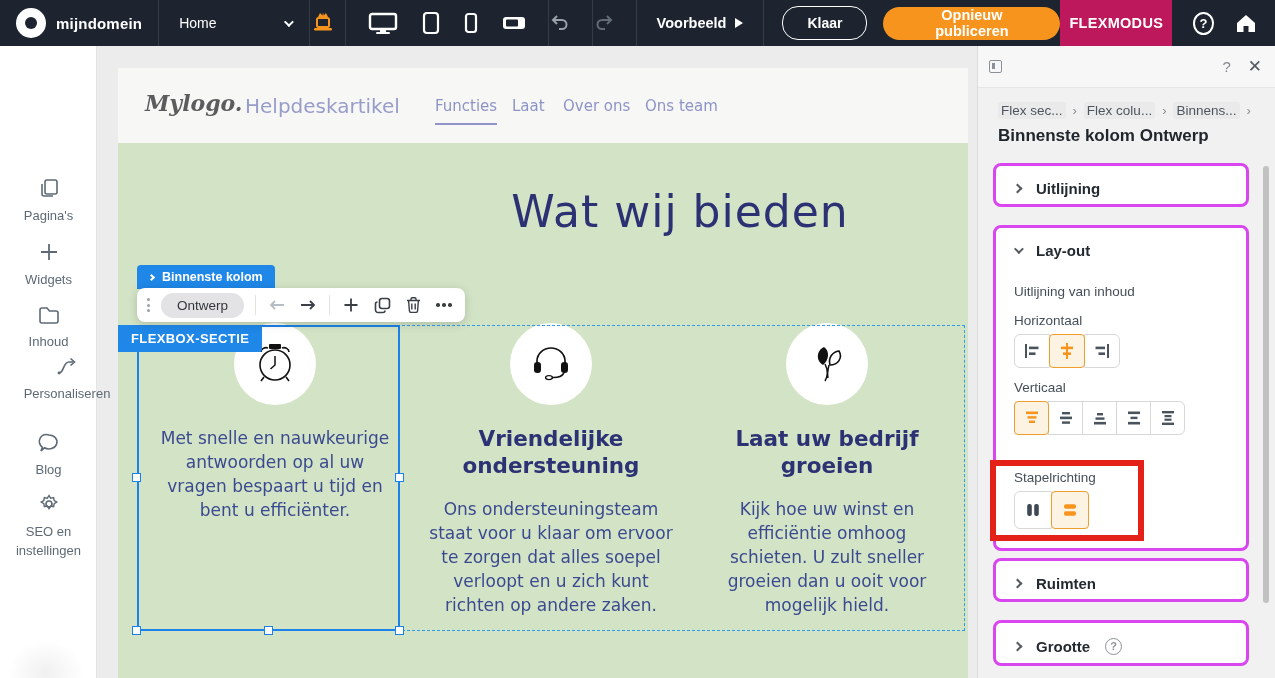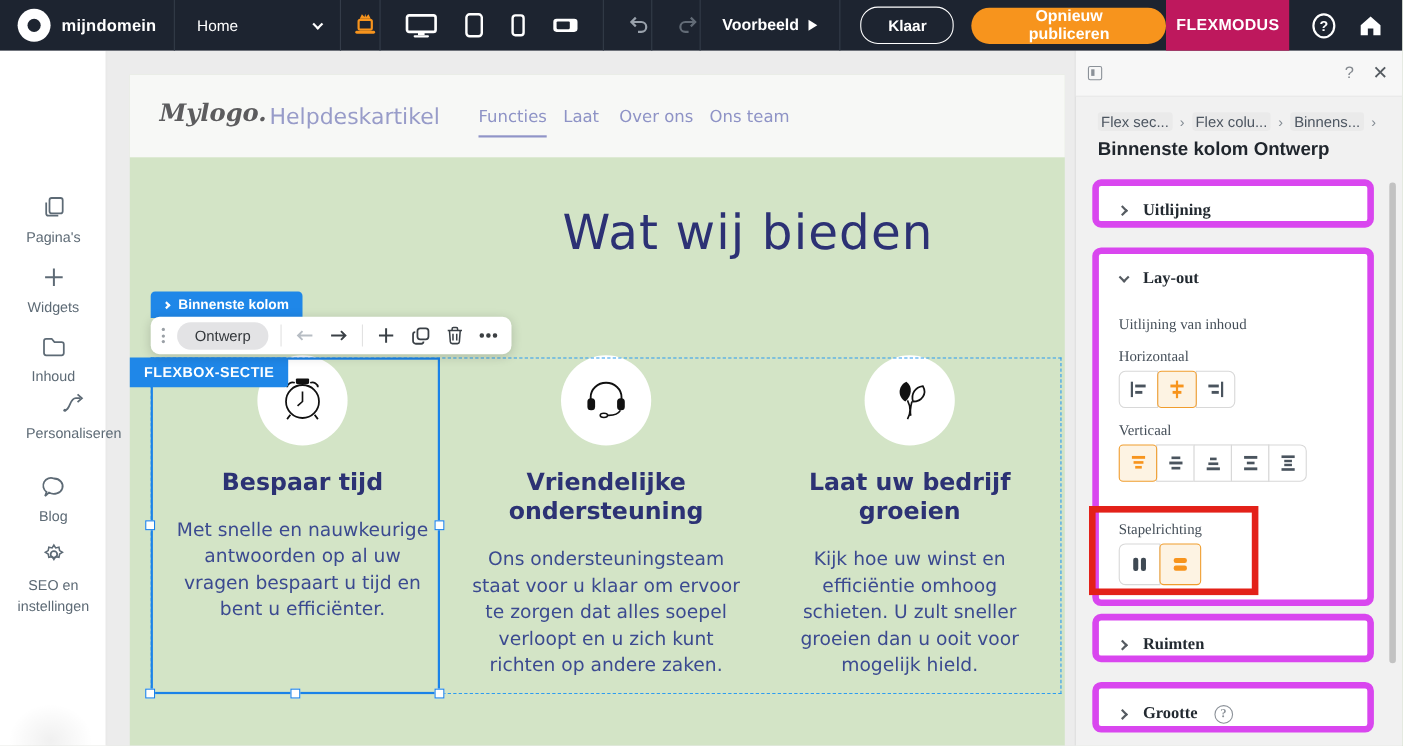--- a/index.html
+++ b/index.html
@@ -11,21 +11,21 @@
   .topbar { position:absolute; left:0; top:0; width:1275px; height:46px; background:#1d2430; display:flex; align-items:center; z-index:50; }
   .tb-sep { width:1px; height:46px; background:#343c49; flex:0 0 1px; }
   .logo-wrap { display:flex; align-items:center; gap:10px; padding:0 16px 0 16px; }
   .logo-mark { width:30px; height:30px; background:#fff; border-radius:50%; display:flex; align-items:center; justify-content:center; }
   .logo-mark i { width:12px; height:12px; background:#1d2430; border-radius:50%; display:block; }
   .brand { color:#fff; font-weight:700; font-size:15px; letter-spacing:.2px; }
   .page-select { width:164px; height:46px; display:flex; align-items:center; justify-content:space-between; padding:0 18px 0 20px; color:#fff; font-size:14px; font-weight:500; cursor:pointer; }
   .chev { width:7px; height:7px; border-right:2px solid currentColor; border-bottom:2px solid currentColor; display:inline-block; }
   .chev.down { transform:rotate(45deg) translateY(-2px); }
   .chev.right { transform:rotate(-45deg); }
-  .tb-cell { height:46px; display:flex; align-items:center; justify-content:flex-end; }
+  .tb-cell { height:46px; display:flex; align-items:center; justify-content:space-between; }
   .dev-group { gap:24px; padding:0 22px; }
   .undo-cell { width:48px; }
   .preview-cell { padding:0 20px; gap:9px; color:#fff; font-size:14.5px; font-weight:600; cursor:pointer; }
   .play-tri { width:0; height:0; border-left:8px solid #fff; border-top:5.5px solid transparent; border-bottom:5.5px solid transparent; display:inline-block; }
   .btn-klaar { margin-left:18px; height:30px; padding:16px 24px; border:1.5px solid #fff; border-radius:16px; background:transparent; color:#fff; font-size:14px; font-weight:600; display:flex; align-items:center; cursor:pointer;text-align:center; }
   .btn-publish { margin-left:16px; height:33px; padding:0 27px; border:none; border-radius:17px; background:#f7941d; color:#fff; font-size:14.5px; font-weight:600; display:flex; align-items:center; cursor:pointer; }
   .flexmode { margin-left:auto; width:126px; height:46px; background:#be185d; color:#fff; font-size:14.5px; font-weight:600; letter-spacing:.3px; display:flex; align-items:center; justify-content:center; cursor:pointer; }
   .help-circle { width:23px; height:23px; border:2px solid #fff; border-radius:50%; color:#fff; font-size:13px; font-weight:700; display:flex; align-items:center; justify-content:center; margin:0 21px; cursor:pointer; }
   .home-ico-cell { margin-right:18px; cursor:pointer; }
 
@@ -71,21 +71,21 @@
   .panel { position:absolute; right:0; top:46px; width:298px; height:632px; background:#f1f1f1; border-left:1px solid #dcdcdc; z-index:45; }
   .panel-head { position:absolute; left:0; top:0; width:100%; height:42px; background:#f7f7f7; border-bottom:1px solid #e6e6e6; display:flex; align-items:center; }
   .dock-ico { width:13px; height:13px; border:1.5px solid #8b9198; border-radius:2px; margin-left:11px; position:relative; cursor:pointer; }
   .dock-ico:after { content:""; position:absolute; left:2px; top:2px; width:3px; height:6px; background:#8b9198; }
   .panel-head .qm { margin-left:auto; color:#84898f; font-size:15px; cursor:pointer; }
   .panel-head .x { margin:0 13px 0 17px; color:#555b61; font-size:17px; cursor:pointer; }
   .crumbs { position:absolute; left:20px; top:56px; display:flex; align-items:center; gap:7px; font-size:13.5px; color:#4c5560; }
   .crumb { background:#eaeaea; padding:1px 3px; border-radius:3px; cursor:pointer; }
   .crumb-sep { color:#848c94; font-size:13px; }
   .panel-title { position:absolute; left:20px; top:80px; font-size:17px; font-weight:600; color:#20262d; }
-  .card { position:absolute; left:15px; width:256px; background:#fff; border:6px solid #d946ef; border-radius:8px;font-family:Liberation Serif, serif; }
+  .card { position:absolute; left:15px; width:256px; background:#fff; border:3px solid #d946ef; border-radius:8px; }
   .card-head { display:flex; align-items:center; gap:15px; padding:0 18px; height:44px; cursor:pointer; }
   .card-head .chev { color:#555b61; }
   .card-head .t { font-size:15px; font-weight:600; color:#232a31; }
   .mini-help { width:17px; height:17px; border:1.5px solid #8b9198; border-radius:50%; color:#8b9198; font-size:11px; font-weight:600; display:flex; align-items:center; justify-content:center; }
   .p-label { position:absolute; left:18px; font-size:13.5px; color:#454f59; }
   .btn-group { position:absolute; left:18px; display:flex; }
   .al-btn { width:36px; height:34px; background:#fff; border:1px solid #d8d8d8; margin-left:-1px; display:flex; align-items:center; justify-content:center; cursor:pointer; }
   .al-btn:first-child { margin-left:0; border-radius:6px 0 0 6px; }
   .al-btn:last-child { border-radius:0 6px 6px 0; }
   .al-btn.sel { border:1px solid #f09d2e; background:#fdf3e3; z-index:1; border-radius:4px; }
@@ -232,21 +232,20 @@
           <div class="circle">
             <svg width="52" height="52" viewBox="0 0 52 52">
               <rect x="20" y="6" width="12" height="5" rx="1" fill="#111"></rect>
               <path d="M12 14 a5 4.5 0 0 1 7-4" fill="none" stroke="#111" stroke-width="1.6"></path>
               <path d="M40 14 a5 4.5 0 0 0 -7-4" fill="none" stroke="#111" stroke-width="1.6"></path>
               <circle cx="26" cy="27" r="15" fill="#fff" stroke="#111" stroke-width="1.6"></circle>
               <path d="M26 18 V27 L21.5 31" fill="none" stroke="#111" stroke-width="1.5"></path>
               <path d="M15 39 l-3 4 M37 39 l3 4" stroke="#111" stroke-width="1.6"></path>
             </svg>
           </div>
-          <h3>Bespaar tijd</h3>
           <p style="max-width:240px;">Met snelle en nauwkeurige antwoorden op al uw vragen bespaart u tijd en bent u efficiënter.</p>
         </div>
         <div class="col">
           <div class="circle">
             <svg width="54" height="52" viewBox="0 0 54 52">
               <path d="M13 26 v-3 a14 13 0 0 1 28 0 v3" fill="none" stroke="#111" stroke-width="1.7"></path>
               <rect x="10" y="24" width="7" height="11" rx="3.2" fill="#111"></rect>
               <rect x="37" y="24" width="7" height="11" rx="3.2" fill="#111"></rect>
               <path d="M40 35 q-3 5 -12 4.5" fill="none" stroke="#111" stroke-width="1.5"></path>
               <ellipse cx="25" cy="39.6" rx="3.4" ry="2" fill="none" stroke="#111" stroke-width="1.4"></ellipse>

